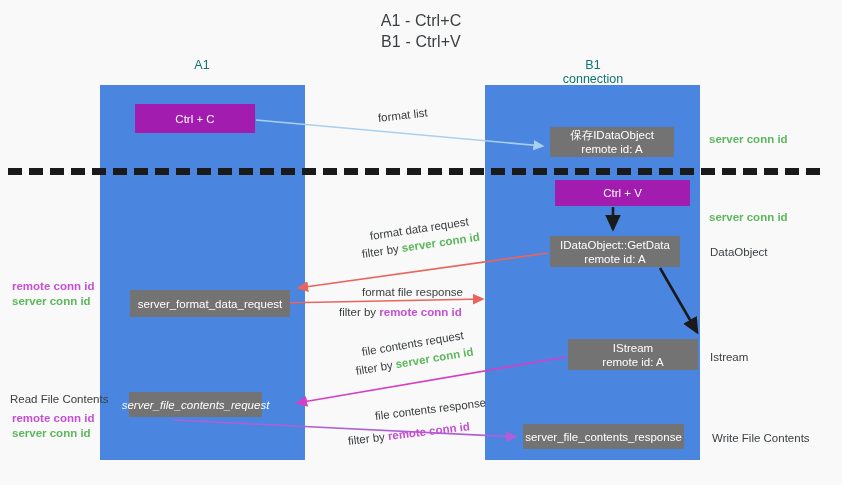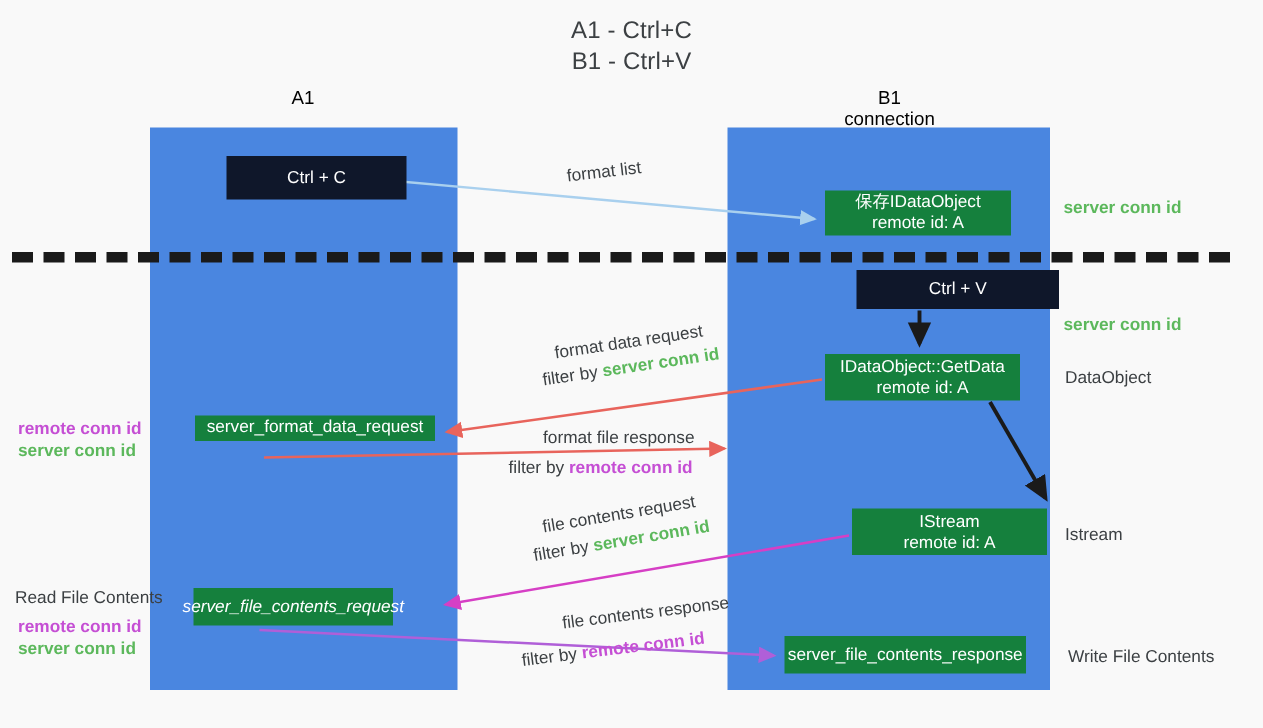--- a/index.html
+++ b/index.html
@@ -22,21 +22,21 @@
   
   .title{
     position:absolute;left:0;right:0;top:10px;
     text-align:center;font-size:16px;line-height:21px;
     color:#3c4043;letter-spacing:.1px;
   }
 
   
   .lane-head{
     position:absolute;text-align:center;font-size:12.5px;
-    line-height:14px;color:#000000;width:160px;
+    line-height:14px;color:#0f766e;width:160px;
   }
 
   
   .lane{
     position:absolute;background:#4a86e0;
   }
   #lane-a1{left:100px;top:85px;width:205px;height:375px;}
   #lane-b1{left:485px;top:85px;width:215px;height:375px;}
 
   
@@ -48,30 +48,30 @@
 
   
   .node{
     position:absolute;
     display:flex;flex-direction:column;
     align-items:center;justify-content:center;
     color:#ffffff;font-size:11.5px;line-height:14px;
     text-align:center;box-sizing:border-box;
     padding:2px 4px;
   }
-  .node.green{background:#0f172a;margin-left:16px;}
-  .node.orange{background:#15803d;}
+  .node.green{background:#a21caf;}
+  .node.orange{background:#737373;}
   .node .l2{font-size:11.5px;}
 
   
   #n-ctrlc      {left:135px;top:104px;width:120px;height:29px;}
   #n-ctrlv      {left:555px;top:180px;width:135px;height:26px;}
   #n-save-ido   {left:550px;top:127px;width:124px;height:30px;}
   #n-getdata    {left:550px;top:236px;width:130px;height:31px;}
-  #n-sfmt-req   {left:130px;top:277px;width:160px;height:17px;justify-content:flex-end;}
+  #n-sfmt-req   {left:130px;top:290px;width:160px;height:27px;}
   #n-sfmt-resp  {left:490px;top:287px;width:156px;height:25px;}
   #n-istream    {left:568px;top:339px;width:130px;height:31px;}
   #n-sfile-req  {left:129px;top:392px;width:133px;height:25px;font-style:italic;}
   #n-sfile-resp {left:523px;top:424px;width:161px;height:25px;}
 
   
   .ann{position:absolute;font-size:11.5px;line-height:15px;white-space:nowrap;}
   .ann.bold{font-weight:bold;}
   .green-t{color:#5cb85c;font-weight:bold;}
   .purple-t{color:#c54fd4;font-weight:bold;}

